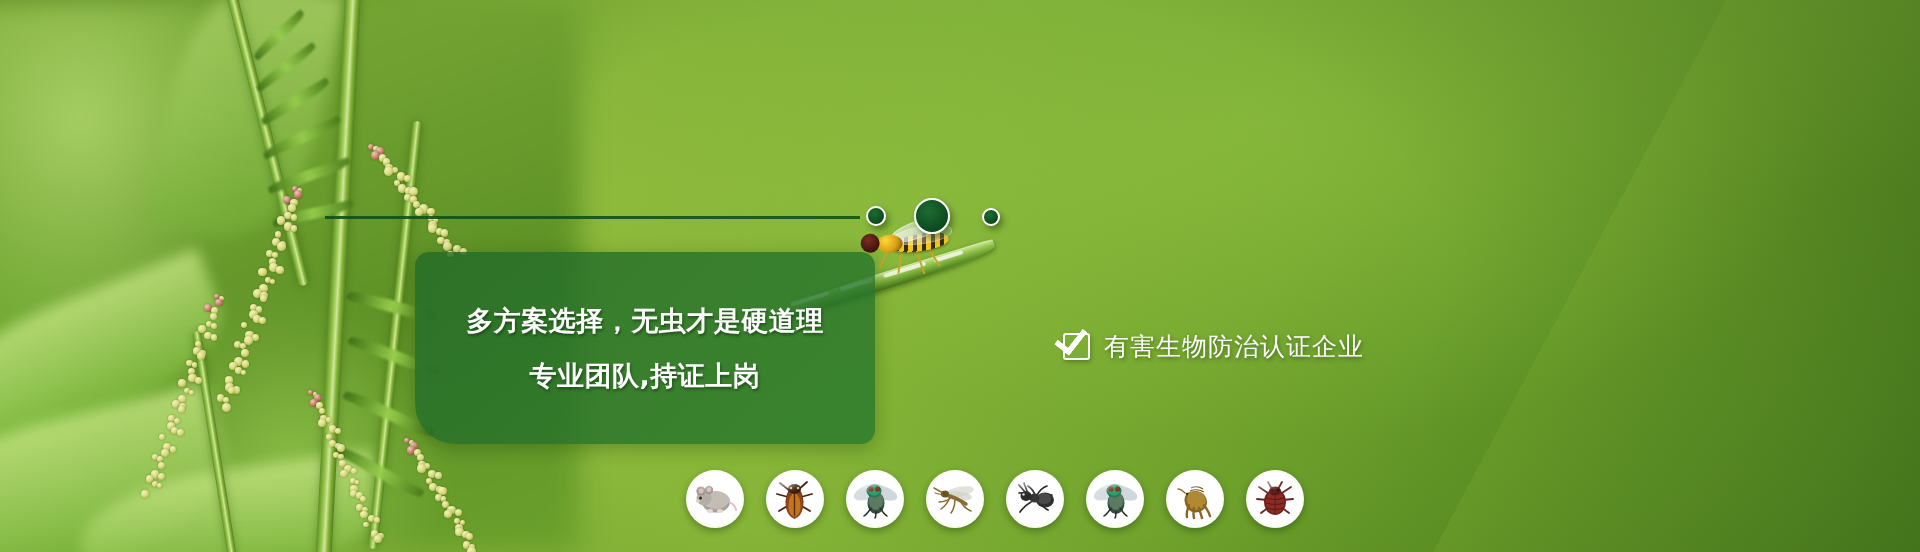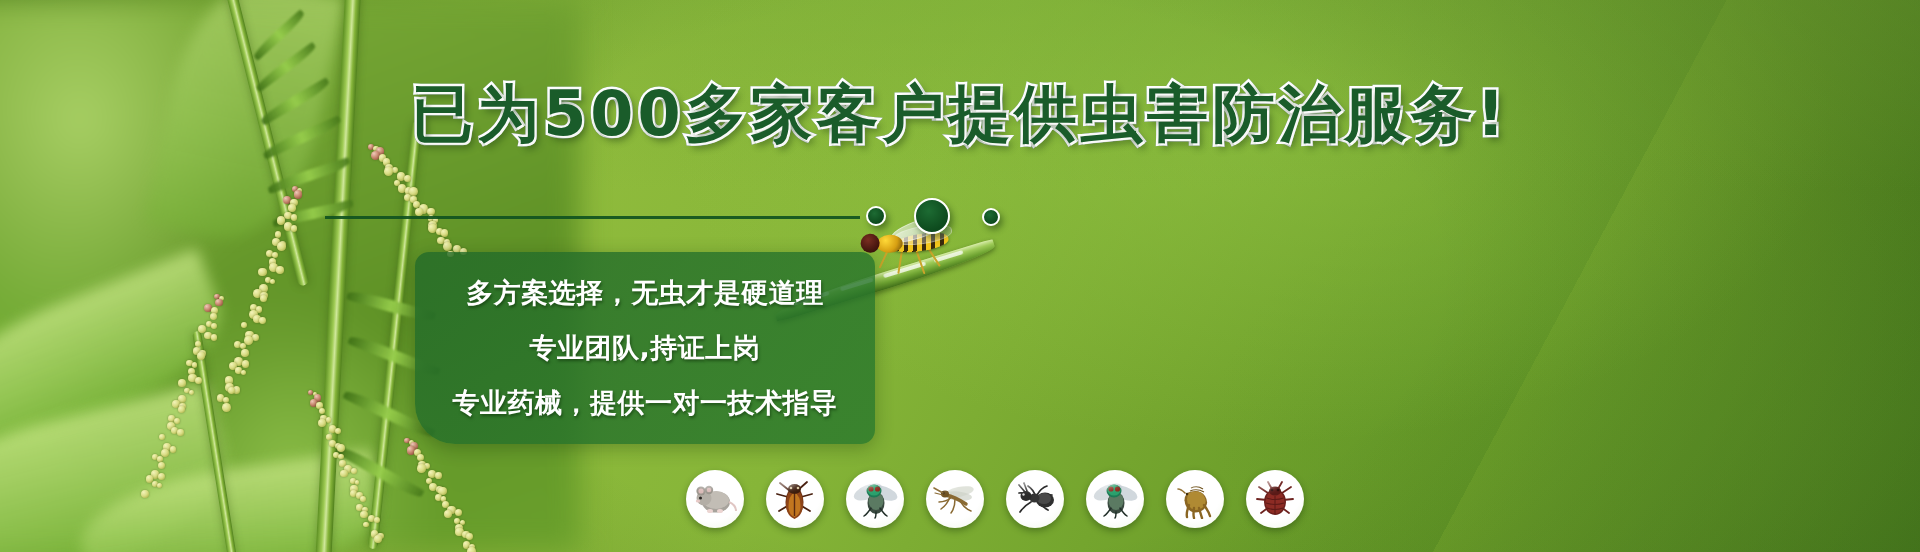--- a/index.html
+++ b/index.html
@@ -484,39 +484,39 @@
       <div class="fly-leg" style="left:58px; top:27px; height:26px; transform:rotate(-16deg);"></div>
       <div class="fly-leg" style="left:70px; top:26px; height:22px; transform:rotate(-30deg);"></div>
       <div class="fly-abdomen"></div>
       <div class="fly-wing"></div>
       <div class="fly-wing w2"></div>
       <div class="fly-thorax"></div>
       <div class="fly-head"></div>
     </div>
   </div>
 
-  <div class="headline">
-    <span class="headline-inner">已为500多家客户提供虫害防治服务!</span>
-  </div>
 
   <div class="deco-line"></div>
   <div class="deco-dots">
     <div class="dot d1"></div>
     <div class="dot d2"></div>
     <div class="dot d3"></div>
   </div>
 
   <div class="panel"></div>
   <div class="panel-lines">
     <div class="p-line l2">多方案选择，无虫才是硬道理</div>
     <div class="p-line l1">专业团队,持证上岗</div>
-    <div class="p-line l3">专业药械，提供一对一技术指导</div>
   </div>
 
   <div class="checklist">
+    <div class="check-item">
+      <div class="chk-box"></div>
+      <div class="chk-text">有害生物防治认证企业</div>
+    </div>
   </div>
 
   <div class="pests">
 
     <div class="pest">
       <svg width="46" height="38" viewBox="0 0 46 38">
         <ellipse cx="24" cy="22" rx="14" ry="10.5" fill="#a7a39c"></ellipse>
         <ellipse cx="24" cy="20" rx="13" ry="9" fill="#c2bdb5"></ellipse>
         <circle cx="12" cy="18" r="7.5" fill="#b3aea6"></circle>
         <circle cx="9" cy="11" r="4.6" fill="#9b958d"></circle>

